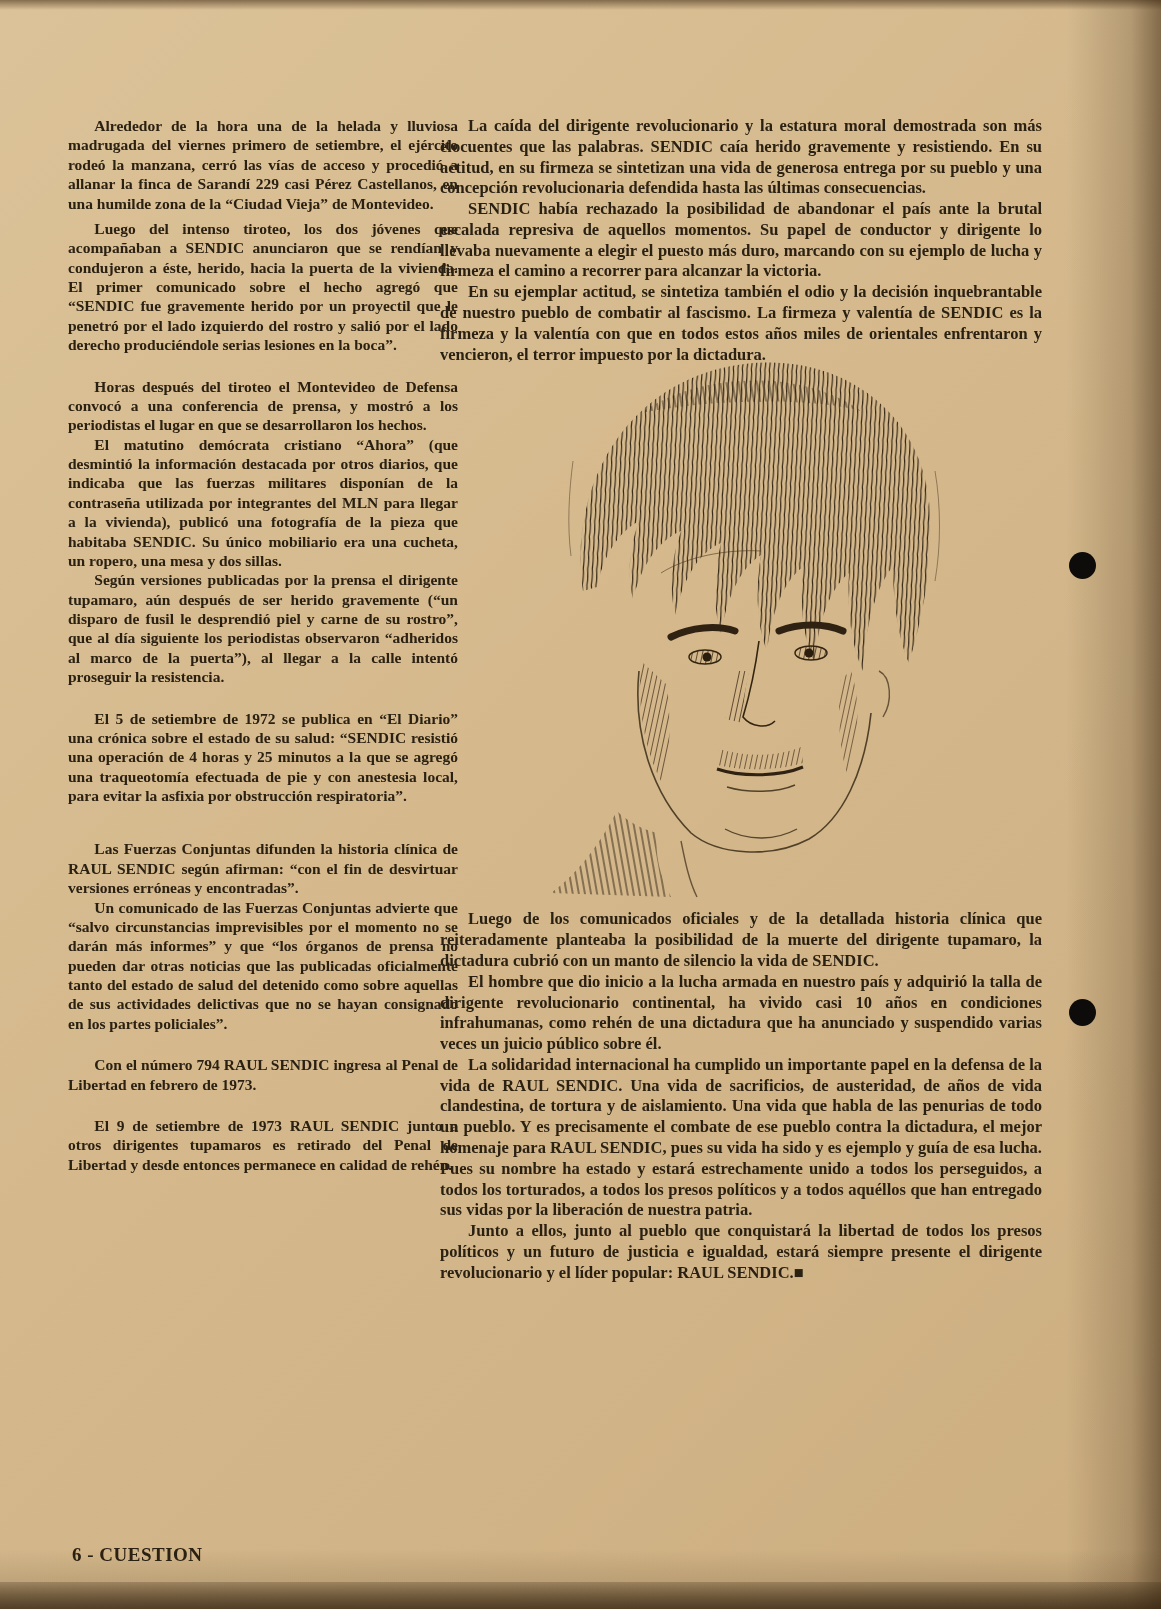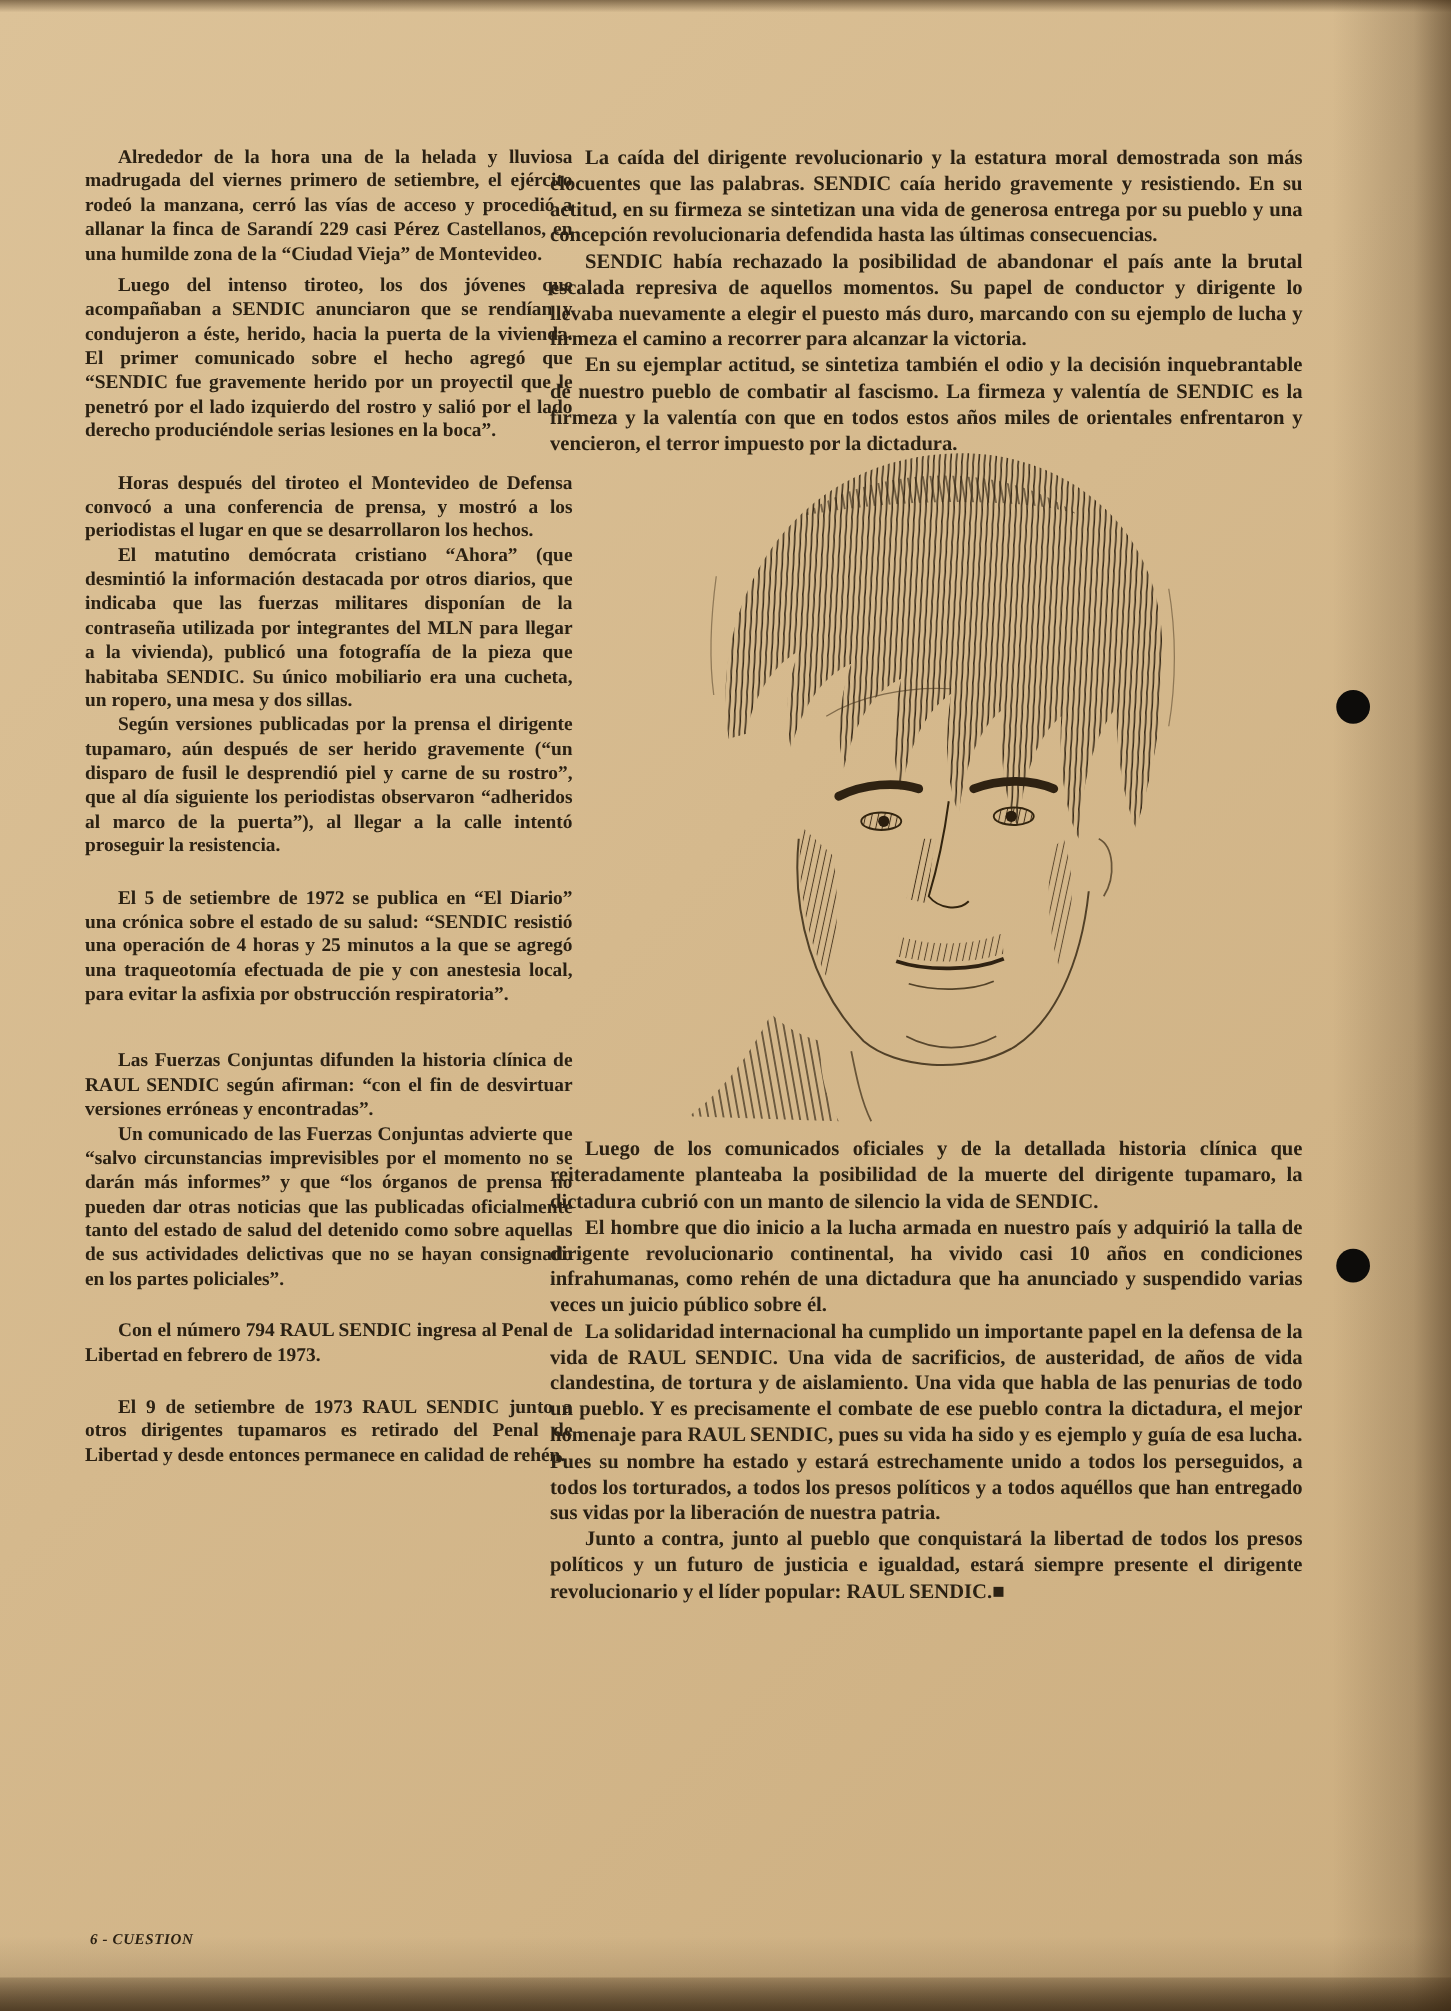--- a/index.html
+++ b/index.html
@@ -33,23 +33,22 @@
   .portrait-wrap svg{display:block;width:100%;height:100%;}
   .dot{
     position:absolute;
     width:27px;height:27px;border-radius:50%;
     background:#0d0c0a;
   }
   .dot-1{left:1069px;top:552px;}
   .dot-2{left:1069px;top:999px;}
   .footer{
     position:absolute;left:72px;top:1544px;
-    font-size:12px;font-weight:700;color:#2b2113;
+    font-size:19px;font-weight:700;color:#2b2113;
     letter-spacing:0.5px;
-    font-style:italic;
   }
   .bottom-smudge{
     position:absolute;left:0;top:1582px;width:1161px;height:27px;
     background:linear-gradient(to bottom, rgba(58,40,18,0.25), rgba(45,30,12,0.6));
   }
 </style>
 </head>
 <body>
 
 <div class="scan">
@@ -122,21 +121,21 @@
         <path d="M358,330 C370,336 372,360 362,376" stroke="#3a2b16" stroke-width="1.4" fill="none" opacity="0.7"></path>
 
         <path fill="url(#p-hair2)" d="M96,470 C80,500 60,530 30,552 L150,556 C138,534 134,512 136,492 C120,488 106,480 96,470 Z"></path>
         <path d="M160,500 C164,520 168,540 176,556" stroke="#3a2b16" stroke-width="1.4" fill="none" opacity="0.7"></path>
       </svg>
     </div>
 
     <p>Luego de los comunicados oficiales y de la detallada historia clínica que reiteradamente planteaba la posibilidad de la muerte del dirigente tupamaro, la dictadura cubrió con un manto de silencio la vida de SENDIC.</p>
     <p>El hombre que dio inicio a la lucha armada en nuestro país y adquirió la talla de dirigente revolucionario continental, ha vivido casi 10 años en condiciones infrahumanas, como rehén de una dictadura que ha anunciado y suspendido varias veces un juicio público sobre él.</p>
     <p>La solidaridad internacional ha cumplido un importante papel en la defensa de la vida de RAUL SENDIC. Una vida de sacrificios, de austeridad, de años de vida clandestina, de tortura y de aislamiento. Una vida que habla de las penurias de todo un pueblo. Y es precisamente el combate de ese pueblo contra la dictadura, el mejor homenaje para RAUL SENDIC, pues su vida ha sido y es ejemplo y guía de esa lucha. Pues su nombre ha estado y estará estrechamente unido a todos los perseguidos, a todos los torturados, a todos los presos políticos y a todos aquéllos que han entregado sus vidas por la liberación de nuestra patria.</p>
-    <p>Junto a contra, junto al pueblo que conquistará la libertad de todos los presos políticos y un futuro de justicia e igualdad, estará siempre presente el dirigente revolucionario y el líder popular: RAUL SENDIC.■</p>
+    <p>Junto a ellos, junto al pueblo que conquistará la libertad de todos los presos políticos y un futuro de justicia e igualdad, estará siempre presente el dirigente revolucionario y el líder popular: RAUL SENDIC.■</p>
   </div>
 
   <div class="dot dot-1"></div>
   <div class="dot dot-2"></div>
 
   <div class="footer">6 - CUESTION</div>
 
   <div class="bottom-smudge"></div>
 </div>
 

